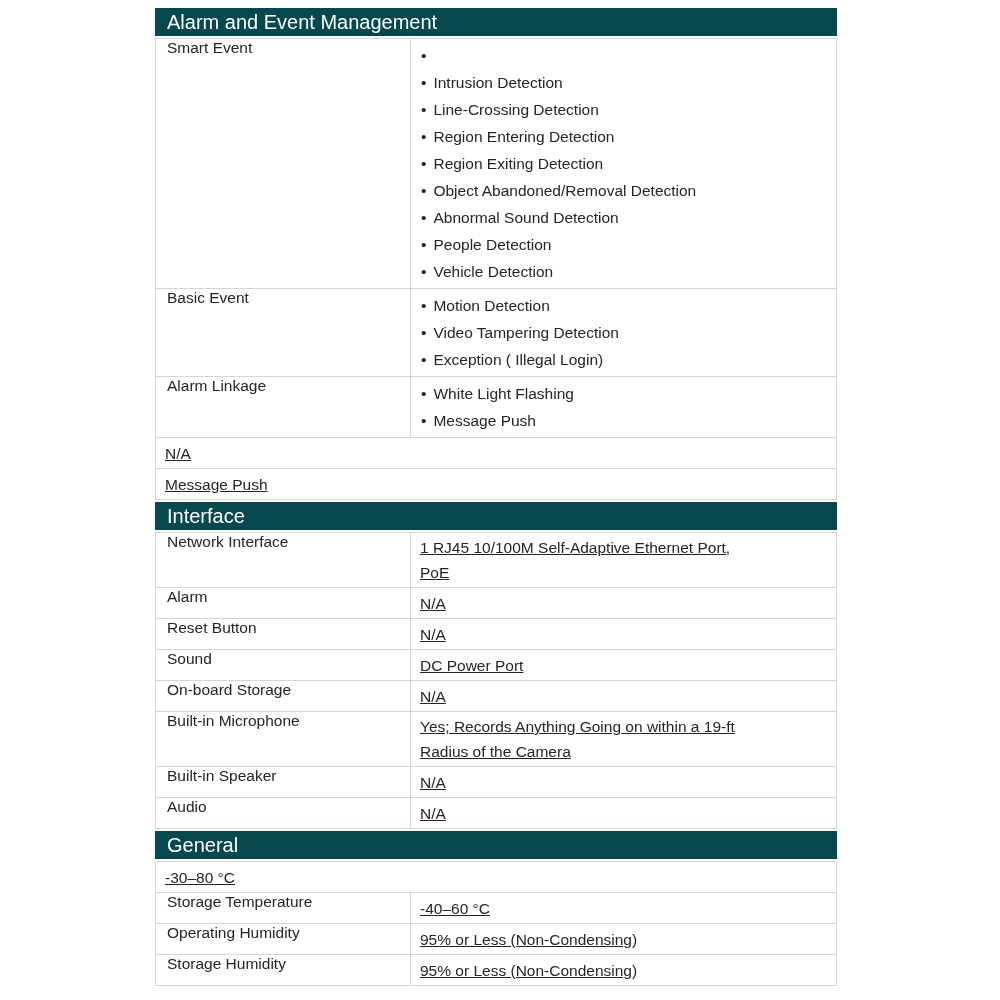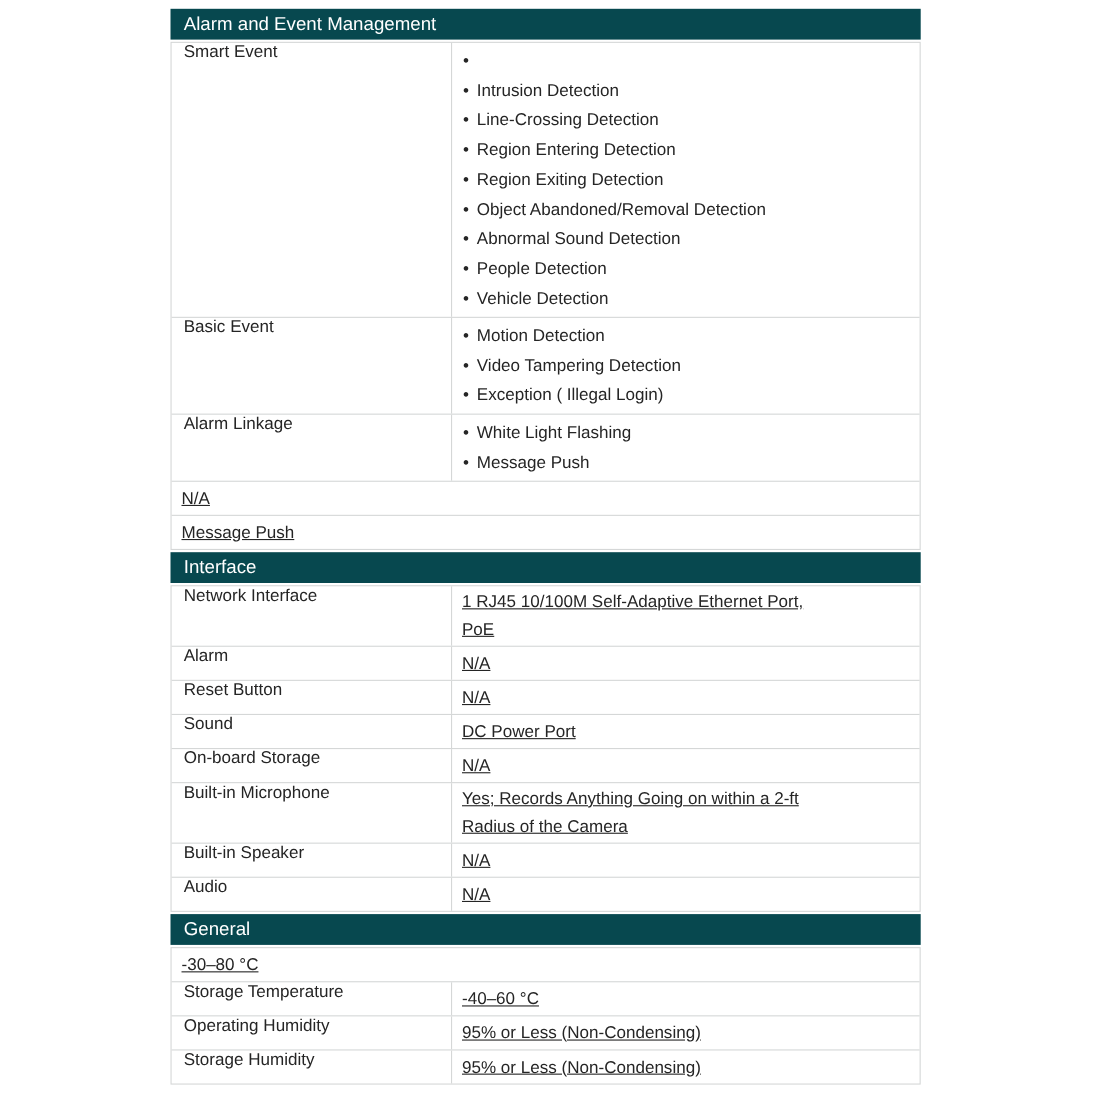--- a/index.html
+++ b/index.html
@@ -17,21 +17,21 @@
   .spec-table{
     position:absolute;left:155px;top:8px;width:682px;
     font-size:15.5px;
   }
   .section-header{
     background:var(--teal);
     color:#FFFFFF;
     height:28px;
     display:flex;align-items:center;
     padding-left:12px;
-    font-size:17px;
+    font-size:20px;
     margin:2px 0;
     box-sizing:border-box;
   }
   .section-header:first-child{margin-top:0;}
   .rows-group{
     border:1px solid var(--border);
     box-sizing:border-box;
   }
   .row{
     display:flex;
@@ -200,21 +200,21 @@
         </div>
         <div class="value-cell">
           <span class="value-text">N/A</span>
         </div>
       </div>
       <div class="row">
         <div class="label-cell">
           <span class="label-text">Built-in Microphone</span>
         </div>
         <div class="value-cell">
-          <span class="value-text">Yes; Records Anything Going on within a 2-ft
+          <span class="value-text">Yes; Records Anything Going on within a 19-ft
 Radius of the Camera</span>
         </div>
       </div>
       <div class="row">
         <div class="label-cell">
           <span class="label-text">Built-in Speaker</span>
         </div>
         <div class="value-cell">
           <span class="value-text">N/A</span>
         </div>

